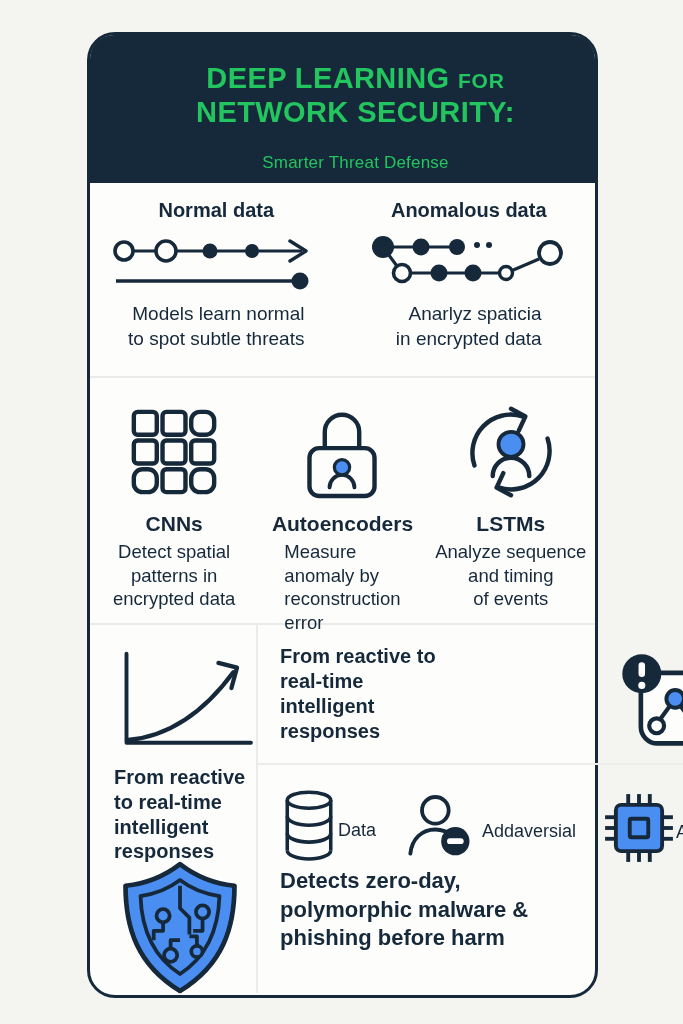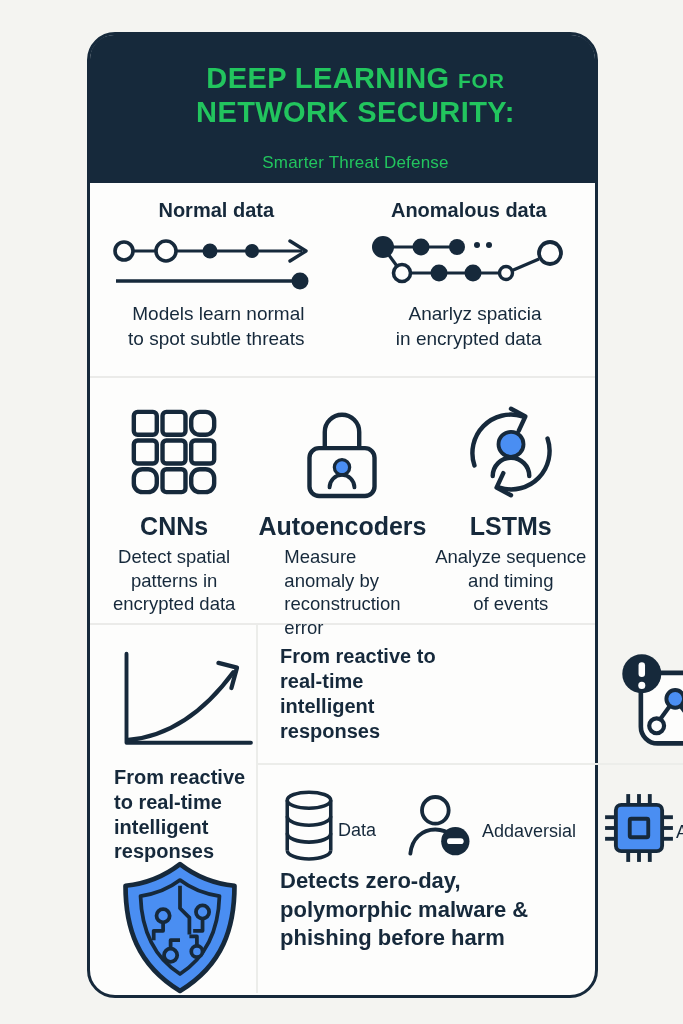--- a/index.html
+++ b/index.html
@@ -33,21 +33,21 @@
   
   .sec1 { height:195px; display:flex; padding-top:16px; border-bottom:2px solid #ebebe9; }
   .sec1 .col { width:50%; display:flex; flex-direction:column; align-items:center; }
   .pat-title { font-size:20px; font-weight:700; }
   .pat-svg { margin-top:9px; }
   .pat-caption { font-size:19px; line-height:1.32; white-space:pre-line; margin-top:8px; text-align:right; }
   
   .sec2 { height:247px; display:flex; padding-top:24px; border-bottom:2px solid #ebebe9; }
   .sec2 .col { width:33.33%; display:flex; flex-direction:column; align-items:center; }
   .model-icon { height:100px; display:flex; align-items:center; justify-content:center; }
-  .model-name { font-size:25px; font-weight:700; margin-top:10px; }
+  .model-name { font-size:21px; font-weight:700; margin-top:10px; }
   .model-desc { font-size:18.5px; line-height:1.28; white-space:pre-line; text-align:center; margin-top:4px; }
   .model-desc.left { text-align:left; }
   
   .bottom { height:368px; display:flex; }
   .b-left {
     width:218px; border-right:2px solid #ecedea;
     position:relative; padding:24px 0 0 24px;
   }
   .b-left-caption { font-size:20px; font-weight:700; line-height:1.24; white-space:pre-line; margin-top:12px; }
   .shield-wrap { position:absolute; bottom:-4px; left:28px; }

